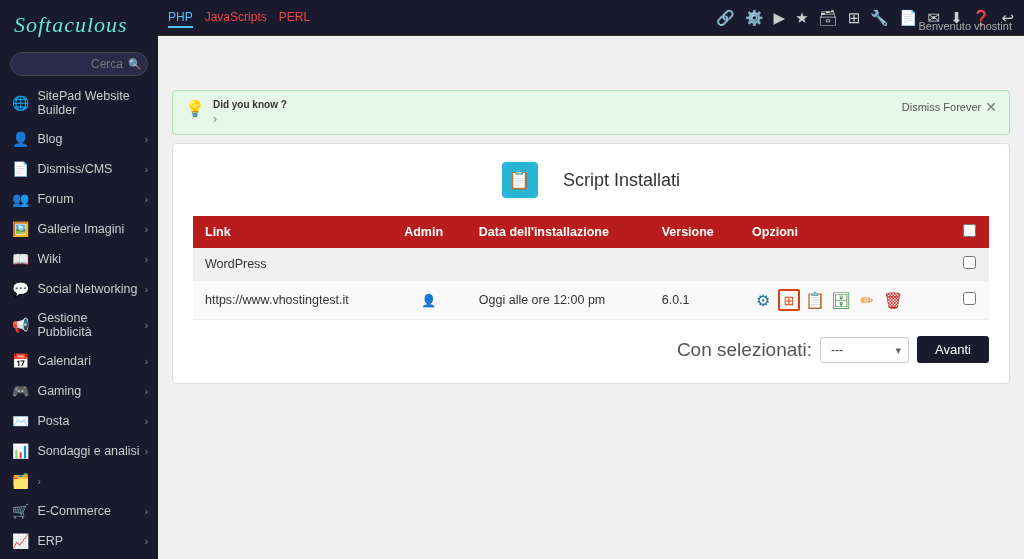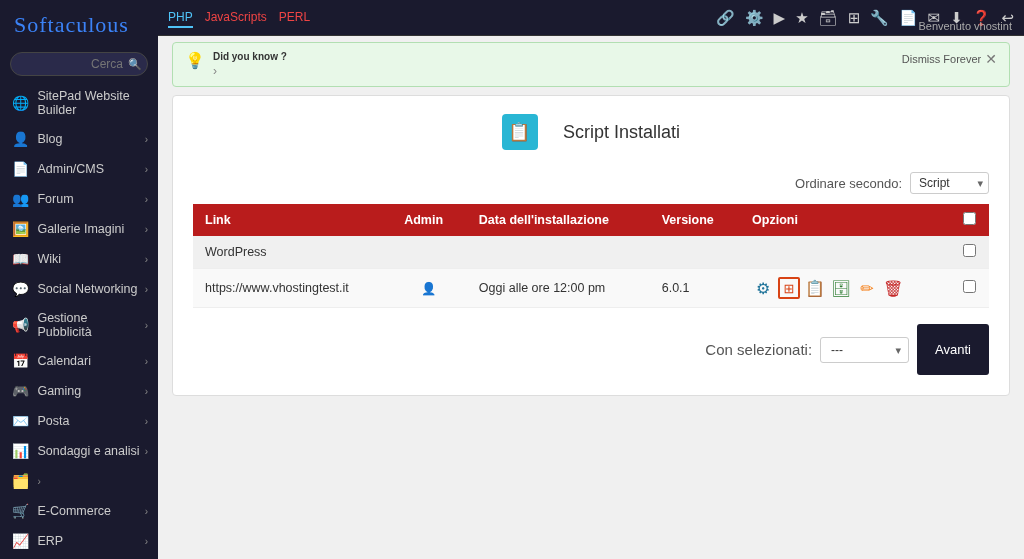--- a/index.html
+++ b/index.html
@@ -12,22 +12,23 @@
       color: #ccc;
       display: flex;
       flex-direction: column;
       flex-shrink: 0;
       height: 559px;
       overflow-y: auto;
     }
     .sidebar-logo {
       padding: 12px 14px 8px;
       font-family: Georgia, serif;
+      font-style: italic;
       font-size: 22px;
-      color: #3b82f6;
+      color: #5eead4;
       letter-spacing: 1px;
     }
     .sidebar-search {
       padding: 6px 10px;
       display: flex;
       align-items: center;
     }
     .sidebar-search input {
       background: #2a2a4a;
       border: 1px solid #444;
@@ -64,20 +65,21 @@
     .sidebar-item .item-label { flex: 1; }
     .sidebar-item .chevron { font-size: 10px; color: #888; }
 
     
     .main-area {
       flex: 1;
       display: flex;
       flex-direction: column;
       background: #f0f0f0;
       overflow: hidden;
+      gap: 48px;
     }
     .top-bar {
       background: #1a1a2e;
       display: flex;
       align-items: center;
       padding: 0 10px;
       height: 36px;
       border-bottom: 1px solid #333;
     }
     .top-bar-links { display: flex; gap: 12px; }
@@ -242,21 +244,21 @@
     .action-icon.delete-icon { color: #c62828; }
 
     
     .bottom-row {
       display: flex;
       align-items: center;
       justify-content: flex-end;
       padding: 16px 20px 0;
       gap: 8px;
     }
-    .bottom-label { font-size: 15px; color: #555; margin-left: 36px; }
+    .bottom-label { font-size: 19px; color: #555; margin-left: 36px; }
     .bottom-select-wrap { position: relative; display: inline-block; }
     .bottom-select {
       border: 1px solid #ccc;
       border-radius: 3px;
       padding: 5px 28px 5px 10px;
       font-size: 12px;
       background: #fff;
       color: #333;
       appearance: none;
       cursor: pointer;
@@ -269,21 +271,21 @@
       top: 50%;
       transform: translateY(-50%);
       pointer-events: none;
       font-size: 11px;
       color: #666;
     }
     .avanti-btn {
       background: #1a1a2e;
       color: #fff;
       border: none;
-      padding: 18px 18px;
+      padding: 6px 18px;
       border-radius: 3px;
       font-size: 13px;
       cursor: pointer;
     }
   </style>
 </head>
 <body>
 
 <div class="sidebar">
   <div class="sidebar-logo">Softaculous</div>
@@ -299,21 +301,21 @@
       <span class="item-label">SitePad Website Builder</span>
 
     </div>
       <div class="sidebar-item">
       <span class="item-icon">👤</span>
       <span class="item-label">Blog</span>
       <span class="chevron">›</span>
     </div>
       <div class="sidebar-item">
       <span class="item-icon">📄</span>
-      <span class="item-label">Admin/CMS</span>
+      <span class="item-label">Dismiss/CMS</span>
       <span class="chevron">›</span>
     </div>
       <div class="sidebar-item">
       <span class="item-icon">👥</span>
       <span class="item-label">Forum</span>
       <span class="chevron">›</span>
     </div>
       <div class="sidebar-item">
       <span class="item-icon">🖼️</span>
       <span class="item-label">Gallerie Imagini</span>
@@ -412,30 +414,20 @@
         <span class="close-x">✕</span>
       </div>
     </div>
 
     <div class="panel">
       <div class="panel-header">
         <div class="panel-header-icon">📋</div>
         <div class="panel-header-title">Script Installati</div>
       </div>
 
-      <div class="order-row">
-        <span>Ordinare secondo:</span>
-        <div class="order-select-wrap">
-          <select class="order-select">
-            <option>Script</option>
-            <option>Data</option>
-            <option>Versione</option>
-          </select>
-        </div>
-      </div>
 
       <div class="table-wrap">
         <table>
           <thead>
             <tr>
               <th>Link</th>
               <th>Admin</th>
               <th>Data dell'installazione</th>
               <th>Versione</th>
               <th>Opzioni</th>

